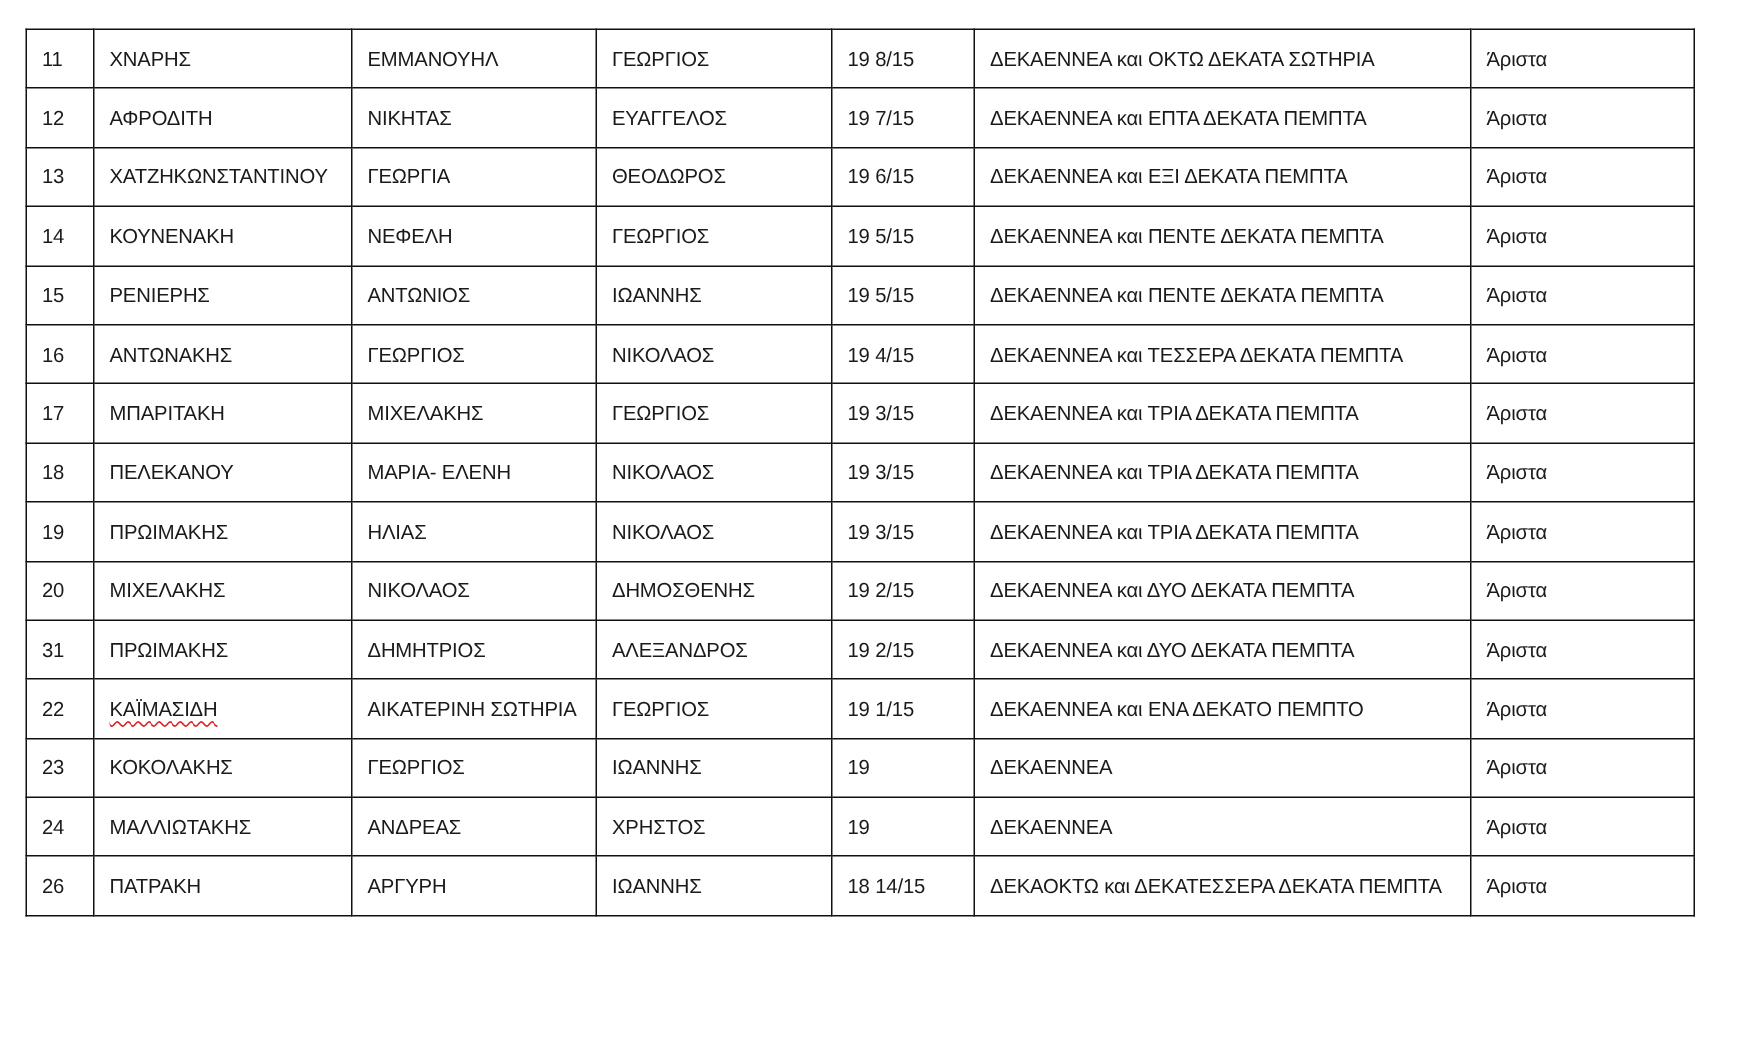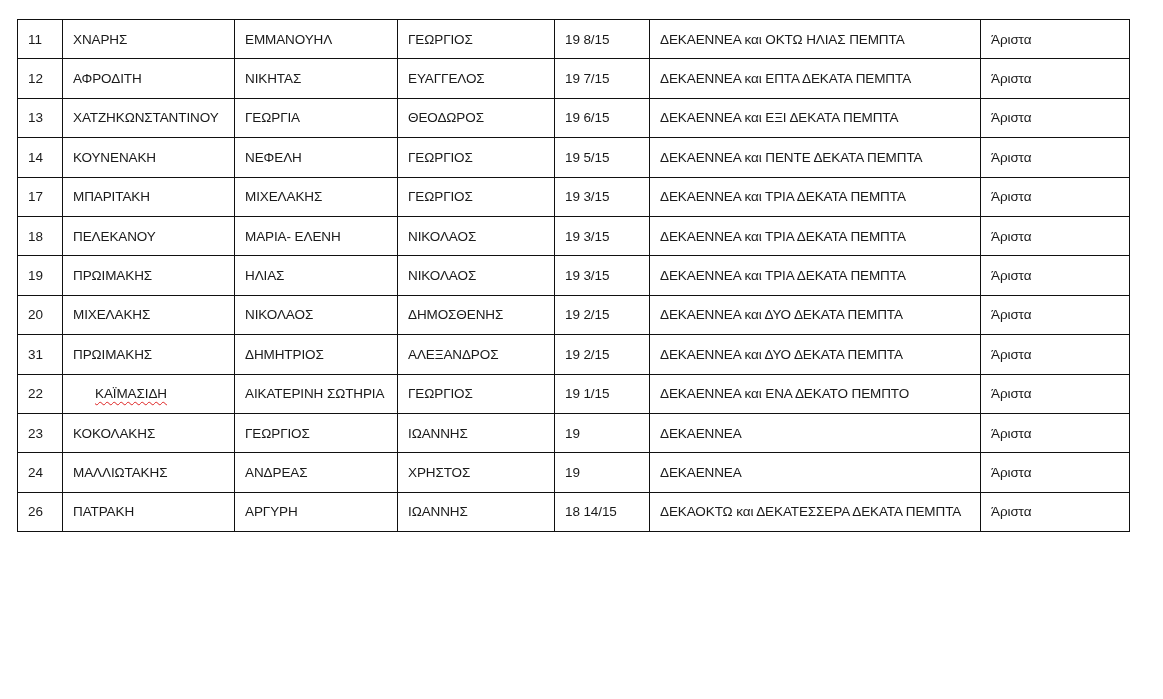--- a/index.html
+++ b/index.html
@@ -41,21 +41,20 @@
     col.c-surname { width: 172px; }
     col.c-name { width: 163px; }
     col.c-father { width: 157px; }
     col.c-grade { width: 95px; }
     col.c-words { width: 331px; }
     col.c-quality { width: 149px; }
     .spell {
       text-decoration: underline wavy #d22;
       text-decoration-thickness: 1px;
       text-underline-offset: 3px;
-      margin-left: 22px;
     }
   </style>
 </head>
 <body>
 
 <div class="page">
   <table class="grades">
     <colgroup>
       <col class="c-num">
         <col class="c-surname">
@@ -65,21 +64,21 @@
         <col class="c-words">
         <col class="c-quality">
     </colgroup>
     <tbody>
       <tr>
         <td>11</td>
         <td>ΧΝΑΡΗΣ</td>
         <td>ΕΜΜΑΝΟΥΗΛ</td>
         <td>ΓΕΩΡΓΙΟΣ</td>
         <td>19 8/15</td>
-        <td>ΔΕΚΑΕΝΝΕΑ και ΟΚΤΩ ΗΛΙΑΣ ΠΕΜΠΤΑ</td>
+        <td>ΔΕΚΑΕΝΝΕΑ και ΟΚΤΩ ΔΕΚΑΤΑ ΣΩΤΗΡΙΑ</td>
         <td>Άριστα</td>
       </tr>
       <tr>
         <td>12</td>
         <td>ΑΦΡΟΔΙΤΗ</td>
         <td>ΝΙΚΗΤΑΣ</td>
         <td>ΕΥΑΓΓΕΛΟΣ</td>
         <td>19 7/15</td>
         <td>ΔΕΚΑΕΝΝΕΑ και ΕΠΤΑ ΔΕΚΑΤΑ ΠΕΜΠΤΑ</td>
         <td>Άριστα</td>
@@ -96,20 +95,38 @@
       <tr>
         <td>14</td>
         <td>ΚΟΥΝΕΝΑΚΗ</td>
         <td>ΝΕΦΕΛΗ</td>
         <td>ΓΕΩΡΓΙΟΣ</td>
         <td>19 5/15</td>
         <td>ΔΕΚΑΕΝΝΕΑ και ΠΕΝΤΕ ΔΕΚΑΤΑ ΠΕΜΠΤΑ</td>
         <td>Άριστα</td>
       </tr>
       <tr>
+        <td>15</td>
+        <td>ΡΕΝΙΕΡΗΣ</td>
+        <td>ΑΝΤΩΝΙΟΣ</td>
+        <td>ΙΩΑΝΝΗΣ</td>
+        <td>19 5/15</td>
+        <td>ΔΕΚΑΕΝΝΕΑ και ΠΕΝΤΕ ΔΕΚΑΤΑ ΠΕΜΠΤΑ</td>
+        <td>Άριστα</td>
+      </tr>
+      <tr>
+        <td>16</td>
+        <td>ΑΝΤΩΝΑΚΗΣ</td>
+        <td>ΓΕΩΡΓΙΟΣ</td>
+        <td>ΝΙΚΟΛΑΟΣ</td>
+        <td>19 4/15</td>
+        <td>ΔΕΚΑΕΝΝΕΑ και ΤΕΣΣΕΡΑ ΔΕΚΑΤΑ ΠΕΜΠΤΑ</td>
+        <td>Άριστα</td>
+      </tr>
+      <tr>
         <td>17</td>
         <td>ΜΠΑΡΙΤΑΚΗ</td>
         <td>ΜΙΧΕΛΑΚΗΣ</td>
         <td>ΓΕΩΡΓΙΟΣ</td>
         <td>19 3/15</td>
         <td>ΔΕΚΑΕΝΝΕΑ και ΤΡΙΑ ΔΕΚΑΤΑ ΠΕΜΠΤΑ</td>
         <td>Άριστα</td>
       </tr>
       <tr>
         <td>18</td>

